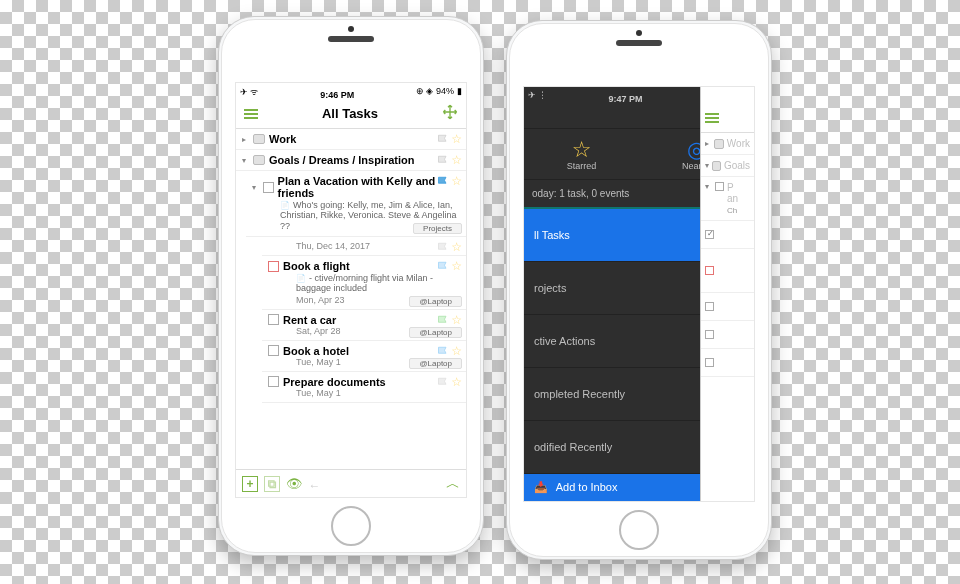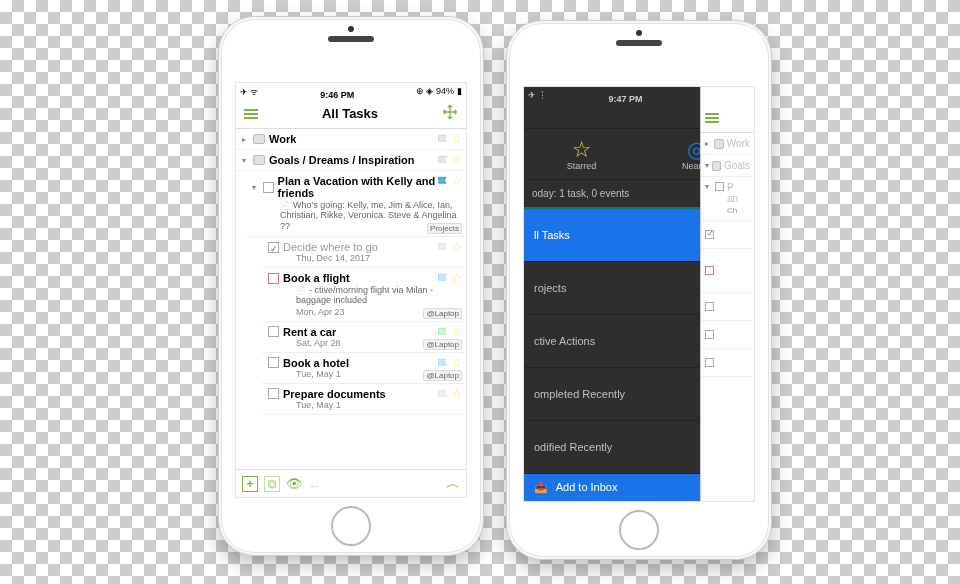--- a/index.html
+++ b/index.html
@@ -91,21 +91,21 @@
   .task-title { font-size: 11px; }
   .task-title.bold { font-weight: 600; }
   .task-title.grey { color:#999;}
   .task-note { font-size: 9px; color: #666; padding: 1px 0 1px 28px; line-height: 1.15; }
   .task-note::before { content:"📄"; font-size:8px; margin-right:3px; opacity:0.6;}
   .task-date { font-size: 9px; color: #888; padding-left: 28px; }
   .row-right { position:absolute; right:4px; top:3px; display:flex; gap:2px; align-items:center;}
   .flag-ico { width:12px; height:10px; display:inline-block; }
   .flag-ico svg { width:100%; height:100%;}
   .star-ico { color:#ffe08a; font-size:12px;}
-  .tag { position:absolute; right:4px; bottom:2px; font-size:8px; background:#f3f3f3; border:1px solid #ddd; border-radius:2px; padding:0 2px; color:#666;text-align:right;}
+  .tag { position:absolute; right:4px; bottom:2px; font-size:8px; background:#f3f3f3; border:1px solid #ddd; border-radius:2px; padding:0 9px; color:#666;text-align:right;}
   .indent-1 { margin-left: 10px;}
   .indent-2 { margin-left: 26px;}
 
   
   .bottombar {
     height: 28px; border-top: 1px solid #ddd;
     display:flex; align-items:center; justify-content:space-between;
     padding: 0 6px; flex-shrink:0;
   }
   .bb-left { display:flex; gap:6px; align-items:center;}
@@ -328,24 +328,20 @@
           <div class="row-right">
             <span class="flag-ico"><svg viewBox="0 0 16 12">
                   <path d="M2 1h10l-2 4 2 4H2z" fill="#5dade2" stroke="#3498db"></path>
                 </svg></span>
             <span class="star-ico">☆</span>
           </div>
           <span class="tag">Projects</span>
         </div>
 
         <div class="task-row indent-2">
-          <div class="row-main">
-            <span class="checkbox checked"></span>
-            <span class="task-title grey">Decide where to go</span>
-          </div>
           <div class="task-date">Thu, Dec 14, 2017</div>
           <div class="row-right">
             <span class="flag-ico"><svg viewBox="0 0 16 12">
                   <path d="M2 1h10l-2 4 2 4H2z" fill="#eee" stroke="#ddd"></path>
                 </svg></span>
             <span class="star-ico">☆</span>
           </div>
         </div>
 
         <div class="task-row indent-2">

